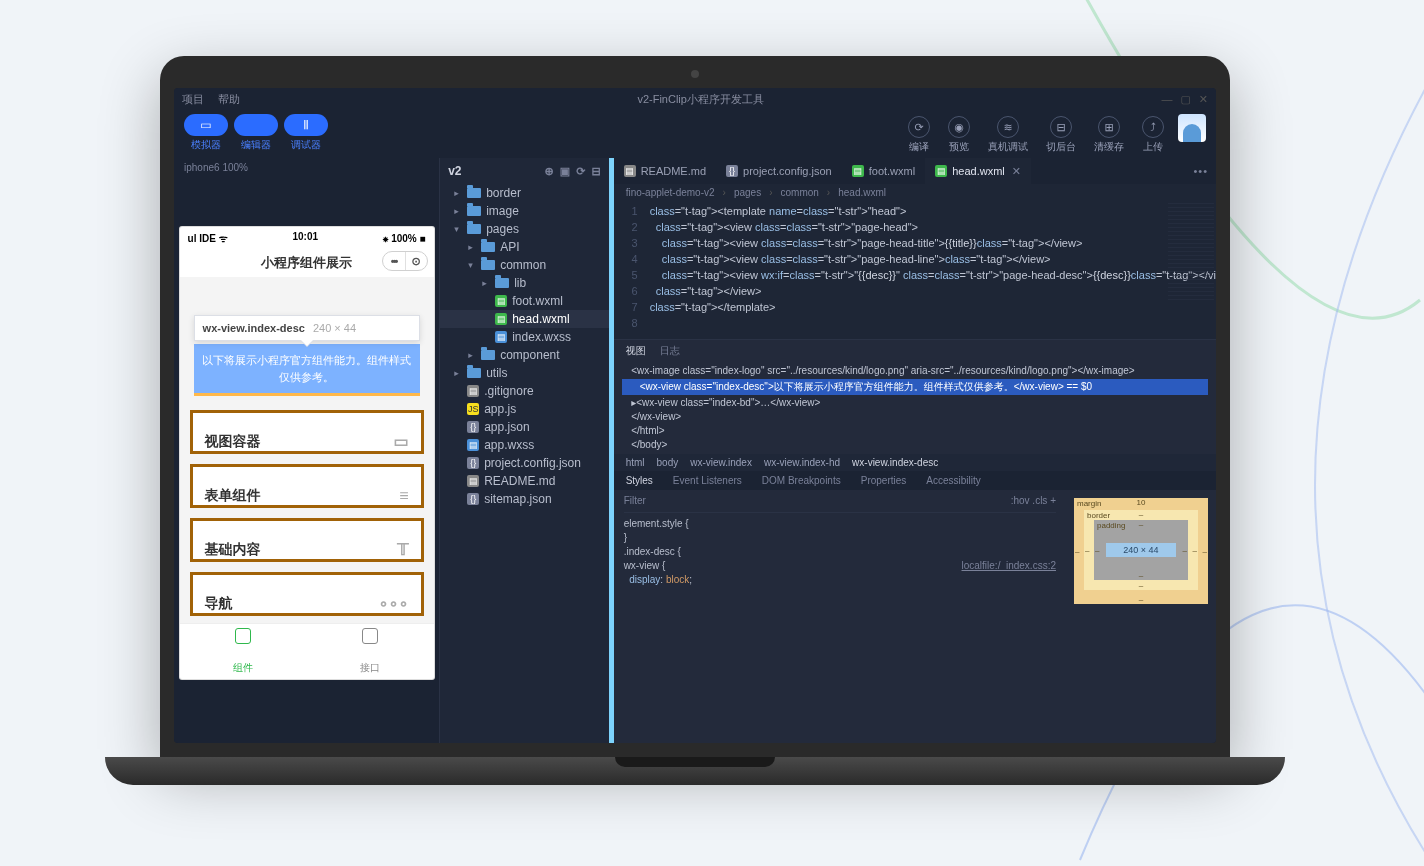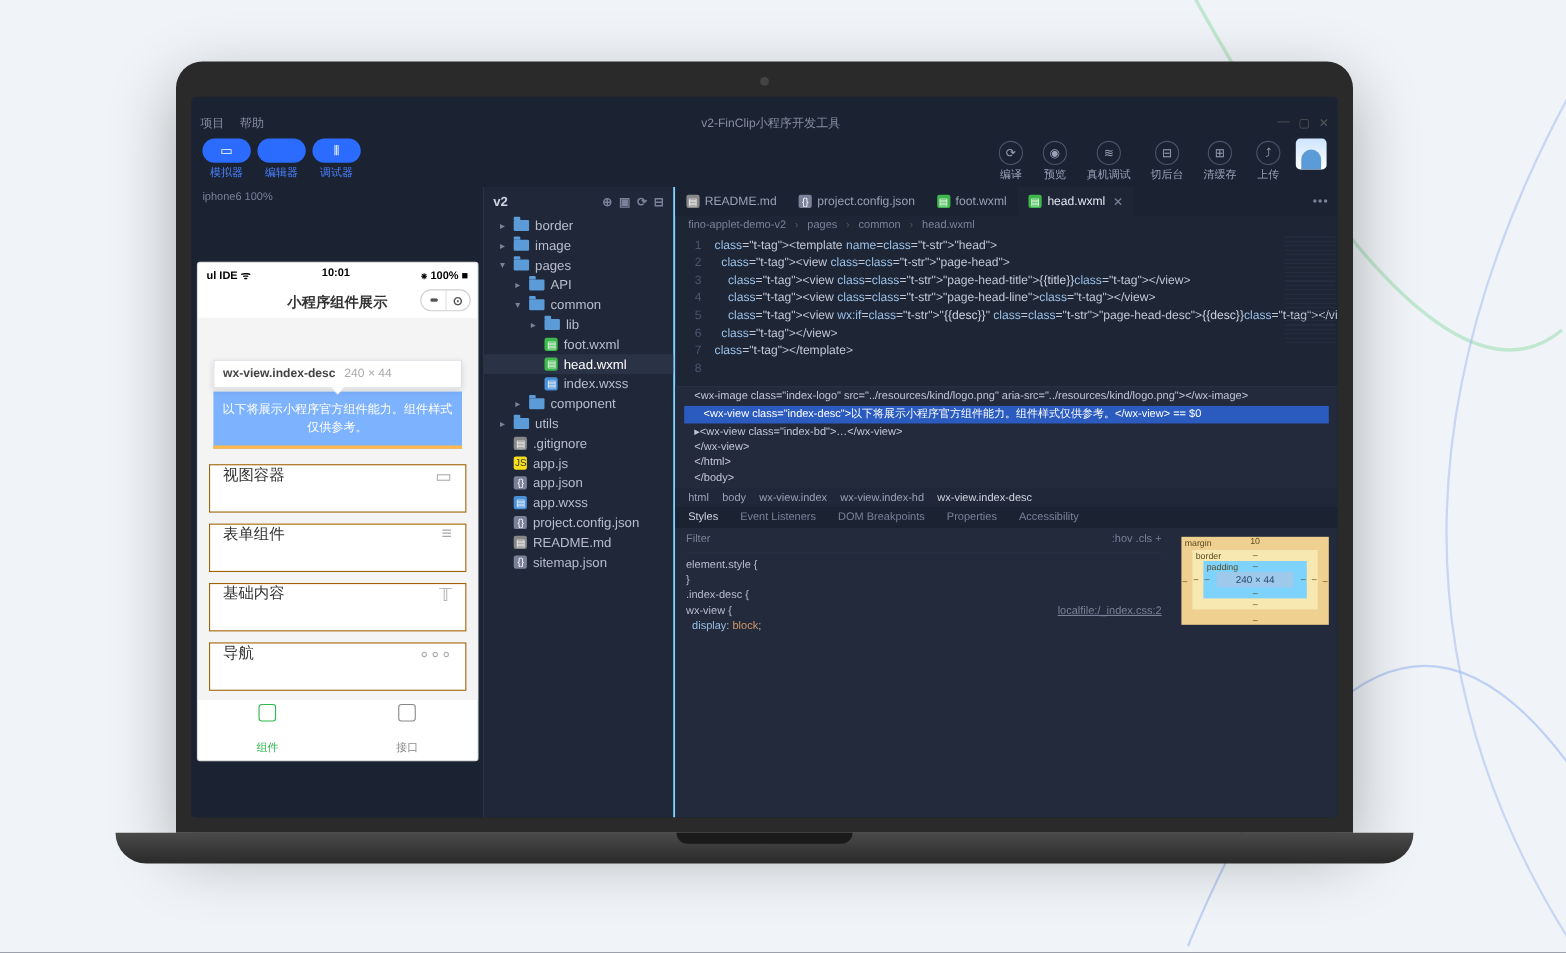--- a/index.html
+++ b/index.html
@@ -11,21 +11,21 @@
 
 
 .laptop { position: absolute; left: 160px; top: 56px; width: 1070px; }
 .screen-border { background: #2a2a2a; border-radius: 24px 24px 0 0; padding: 32px 14px 14px 14px; box-shadow: 0 20px 60px rgba(0,0,0,0.3); position: relative; }
 .camera { position: absolute; top: 14px; left: 50%; transform: translateX(-50%); width: 8px; height: 8px; border-radius: 50%; background: #444; }
 .screen { background: #1b2333; width: 1042px; height: 655px; border-radius: 4px; overflow: hidden; position: relative; font-size: 12px; }
 .base { height: 28px; background: linear-gradient(#4a4a4a,#2a2a2a); border-radius: 0 0 28px 28px; width: 1180px; margin-left: -55px; position: relative; }
 .notch { position: absolute; top: 0; left: 50%; transform: translateX(-50%); width: 160px; height: 10px; background: #1a1a1a; border-radius: 0 0 10px 10px; }
 
 
-.titlebar { height: 22px; background: #1b2333; display: flex; align-items: center; color: #888da0; font-size: 11px; padding: 0 8px; margin-top: 12px; }
+.titlebar { height: 22px; background: #1b2333; display: flex; align-items: center; color: #888da0; font-size: 11px; padding: 0 8px; }
 .titlebar .menu { display: flex; gap: 14px; }
 .titlebar .title { flex: 1; text-align: center; color: #888da0; }
 .titlebar .wincontrols { display: flex; gap: 8px; color: #555; }
 
 
 .toolbar { display: flex; align-items: flex-start; padding: 4px 10px 4px 10px; background: #1b2333; }
 .pills { display: flex; gap: 6px; }
 .pill-col { display: flex; flex-direction: column; align-items: center; gap: 2px; }
 .pill { background: #2b6cff; border-radius: 14px; width: 44px; height: 22px; display: flex; align-items: center; justify-content: center; color: #fff; }
 .pill-label { color: #4a80ff; font-size: 10px; }
@@ -47,30 +47,30 @@
 .statusbar { display: flex; justify-content: space-between; padding: 4px 8px; font-size: 10px; color: #000; font-weight: 600; }
 .apphead { display: flex; align-items: center; justify-content: center; position: relative; height: 28px; font-size: 13px; font-weight: 600; }
 .caps { position: absolute; right: 6px; top: 2px; display: flex; gap: 0; border: 1px solid #d0d0d0; border-radius: 12px; overflow: hidden; }
 .caps span { width: 22px; height: 18px; display: flex; align-items: center; justify-content: center; color: #555; font-size: 11px; border-left: 1px solid #e0e0e0; }
 .caps span:first-child { border-left: none; letter-spacing: -2px; }
 .tooltip-row { margin: 38px 14px 0 14px; background: #fff; border: 1px solid #dcdfe6; box-shadow: 0 2px 6px rgba(0,0,0,.12); padding: 6px 8px; font-size: 11px; display: flex; gap: 8px; align-items: center; position: relative; z-index: 2; }
 .tooltip-row b { color: #444; font-weight: 600; }
 .tooltip-row .dim { color: #aaa; }
 .tooltip-tail { width: 0; height: 0; border-left: 6px solid transparent; border-right: 6px solid transparent; border-top: 6px solid #fff; margin: -1px auto 0 auto; position: relative; z-index: 3; filter: drop-shadow(0 1px 0 #dcdfe6);}
 .hilite { margin: -2px 14px 14px 14px; background: #7db2ff; color: #fff; padding: 8px; font-size: 11px; line-height: 1.5; text-align: center; border-bottom: 3px solid #ffb84a; }
-.menuitem { margin: 0 10px 10px 10px; background: #fff; border: 1px solid #a16207; height: 44px; display: flex; align-items: flex-start; justify-content: space-between; padding: 0 12px; font-size: 14px; color: #333; }
+.menuitem { margin: 0 10px 10px 10px; background: #fff; border: 3px solid #a16207; height: 44px; display: flex; align-items: flex-end; justify-content: space-between; padding: 0 12px; font-size: 14px; color: #333; font-weight: bold; }
 .menuitem .mi-ic { color: #aaa; font-size: 16px; }
 .phone .body { flex: 1; background: #f4f4f4; overflow: hidden; }
 .tabbar { display: flex; border-top: 1px solid #eee; }
 .tabbar .tb { flex: 1; display: flex; flex-direction: column; align-items: center; padding: 4px 0; font-size: 10px; color: #888; gap: 17px;}
 .tabbar .tb.active { color: #2fb84c; }
 .tb .tbic { width: 16px; height: 16px; border: 1.5px solid currentColor; border-radius: 3px; }
 
 
-.mid { width: 200px; background: #1f2738; color: #b8becd; font-size: 12px; padding: 4px 0; border-right: 2px solid #7dd3fc; }
+.mid { width: 200px; background: #1f2738; color: #b8becd; font-size: 12px; padding: 4px 0; border-right: 5px solid #7dd3fc; }
 .mid .hdr { display: flex; align-items: center; justify-content: space-between; padding: 2px 8px 6px 8px; color: #d0d4e0; font-weight: 600; }
 .mid .hdr .ics { display: flex; gap: 6px; color: #7a8199; font-size: 11px; }
 .node { display: flex; align-items: center; gap: 5px; padding: 2px 4px; white-space: nowrap; cursor: default; }
 .arr { width: 8px; color: #7a8199; font-size: 9px; }
 .folder { width: 14px; height: 10px; background: #5a9bd8; border-radius: 1px; display:inline-block; position: relative; }
 .folder::before { content:""; position:absolute; top:-3px; left:0; width:6px; height:3px; background:#5a9bd8; border-radius:1px 1px 0 0;}
 .fic { width: 12px; height: 12px; display: inline-flex; align-items:center; justify-content:center; font-size: 9px; border-radius: 2px; color:#fff; }
 .fic.js { background:#f7df1e; color:#333; }
 .fic.json { background:#7a8199; }
 .fic.wxml { background:#3eb84c; }
@@ -103,21 +103,21 @@
 .styletabs { display:flex; gap:20px; padding: 4px 12px; color:#7a8199; background:#1b2333;}
 .styletabs .on{color:#d0d4e0}
 .bottom { display:flex; flex:1; min-height:0; }
 .styles { flex:1; font-family: Menlo, monospace; padding: 2px 10px; line-height: 14px; color:#b8becd; position:relative;}
 .styles .filter{display:flex; justify-content:space-between; color:#7a8199; border-bottom:1px solid #2a3245; padding:2px 0 4px 0; margin-bottom:4px;}
 .styles .src-link{position:absolute; right:10px; color:#7a8199; text-decoration: underline;}
 .prop{color:#9abfe6}.val{color:#d19a66}
 .boxmodel { width: 150px; padding: 8px; display:flex; align-items:flex-start; justify-content:center;}
 .bm-margin{background:#f0d090; padding:12px 10px 14px 10px; font-size:9px; color:#5a4a20; position:relative; width:140px;}
 .bm-border{background:#f7e7b0; padding:10px; position:relative;}
-.bm-padding{background:#7dd3fc; padding:10px 12px; position:relative;}
+.bm-padding{background:#a3a3a3; padding:23px 12px; position:relative;}
 .bm-content{background:#9fc9eb; padding:2px 8px; text-align:center; color:#2a4a6a; font-size:9px;}
 .bm-lbl{position:absolute; top:1px; left:3px; font-size:8px;}
 .bm-t{position:absolute; top:0; left:50%; transform:translateX(-50%); font-size:8px;}
 .bm-b{position:absolute; bottom:0; left:50%; transform:translateX(-50%); font-size:8px;}
 .bm-l{position:absolute; left:1px; top:50%; transform:translateY(-50%); font-size:8px;}
 .bm-r{position:absolute; right:1px; top:50%; transform:translateY(-50%); font-size:8px;}
 
 .minimap { position:absolute; right:2px; top:2px; width:46px; height:100px; background:repeating-linear-gradient(#2a3245 0 1px, transparent 1px 4px); opacity:.5;}
 .editor { position:relative; }
 </style>
@@ -421,20 +421,24 @@
                   <div class="src"><span <span="" class="t-attr">class</span>="t-tag"&gt;&lt;/template&gt;</div>
                 </div>
                 <div class="ln">
                   <div class="gut">8</div>
                   <div class="src"></div>
                 </div>
               </div>
           </div>
 
           <div class="dev">
+            <div class="devtabs">
+              <span class="on">视图</span>
+              <span>日志</span>
+            </div>
             <div class="dom" id="dom">
                 <div class="">&nbsp;&nbsp;&lt;wx-image class="index-logo" src="../resources/kind/logo.png" aria-src="../resources/kind/logo.png"&gt;&lt;/wx-image&gt;</div>
                 <div class="selrow">&lt;wx-view class="index-desc"&gt;以下将展示小程序官方组件能力。组件样式仅供参考。&lt;/wx-view&gt; == $0</div>
                 <div class="">&nbsp;&nbsp;▸&lt;wx-view class="index-bd"&gt;…&lt;/wx-view&gt;</div>
                 <div class="">&nbsp;&nbsp;&lt;/wx-view&gt;</div>
                 <div class="">&nbsp;&nbsp;&lt;/html&gt;</div>
                 <div class="">&nbsp;&nbsp;&lt;/body&gt;</div>
               </div>
             <div class="crumb" id="domcrumb">
                 <span class="">html</span>

